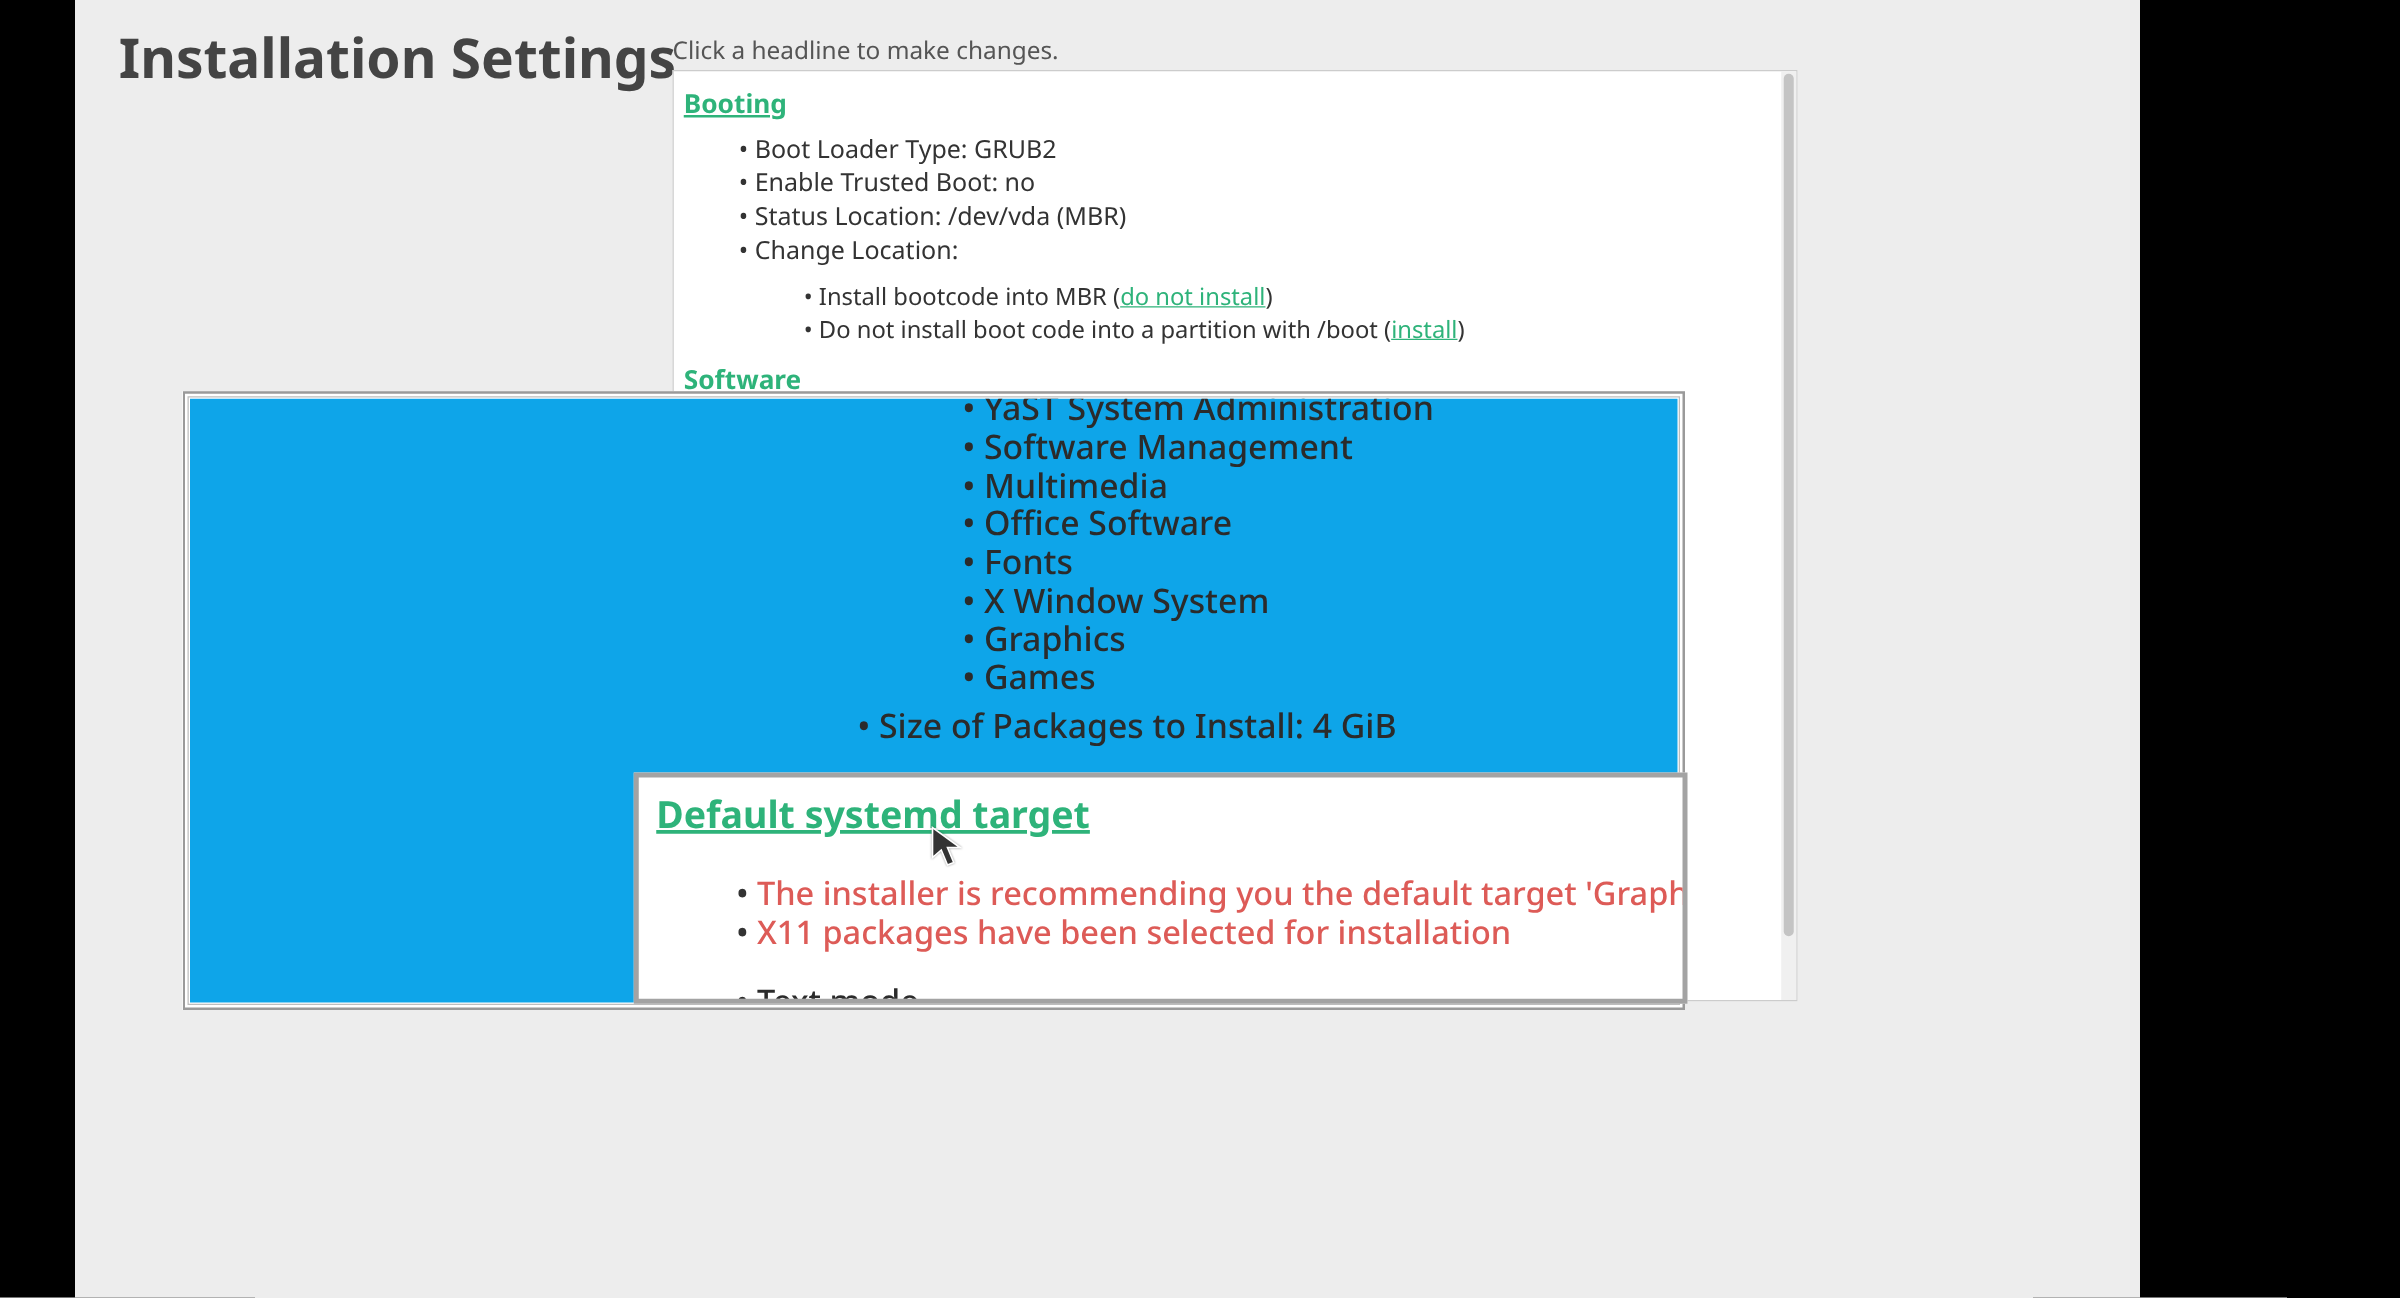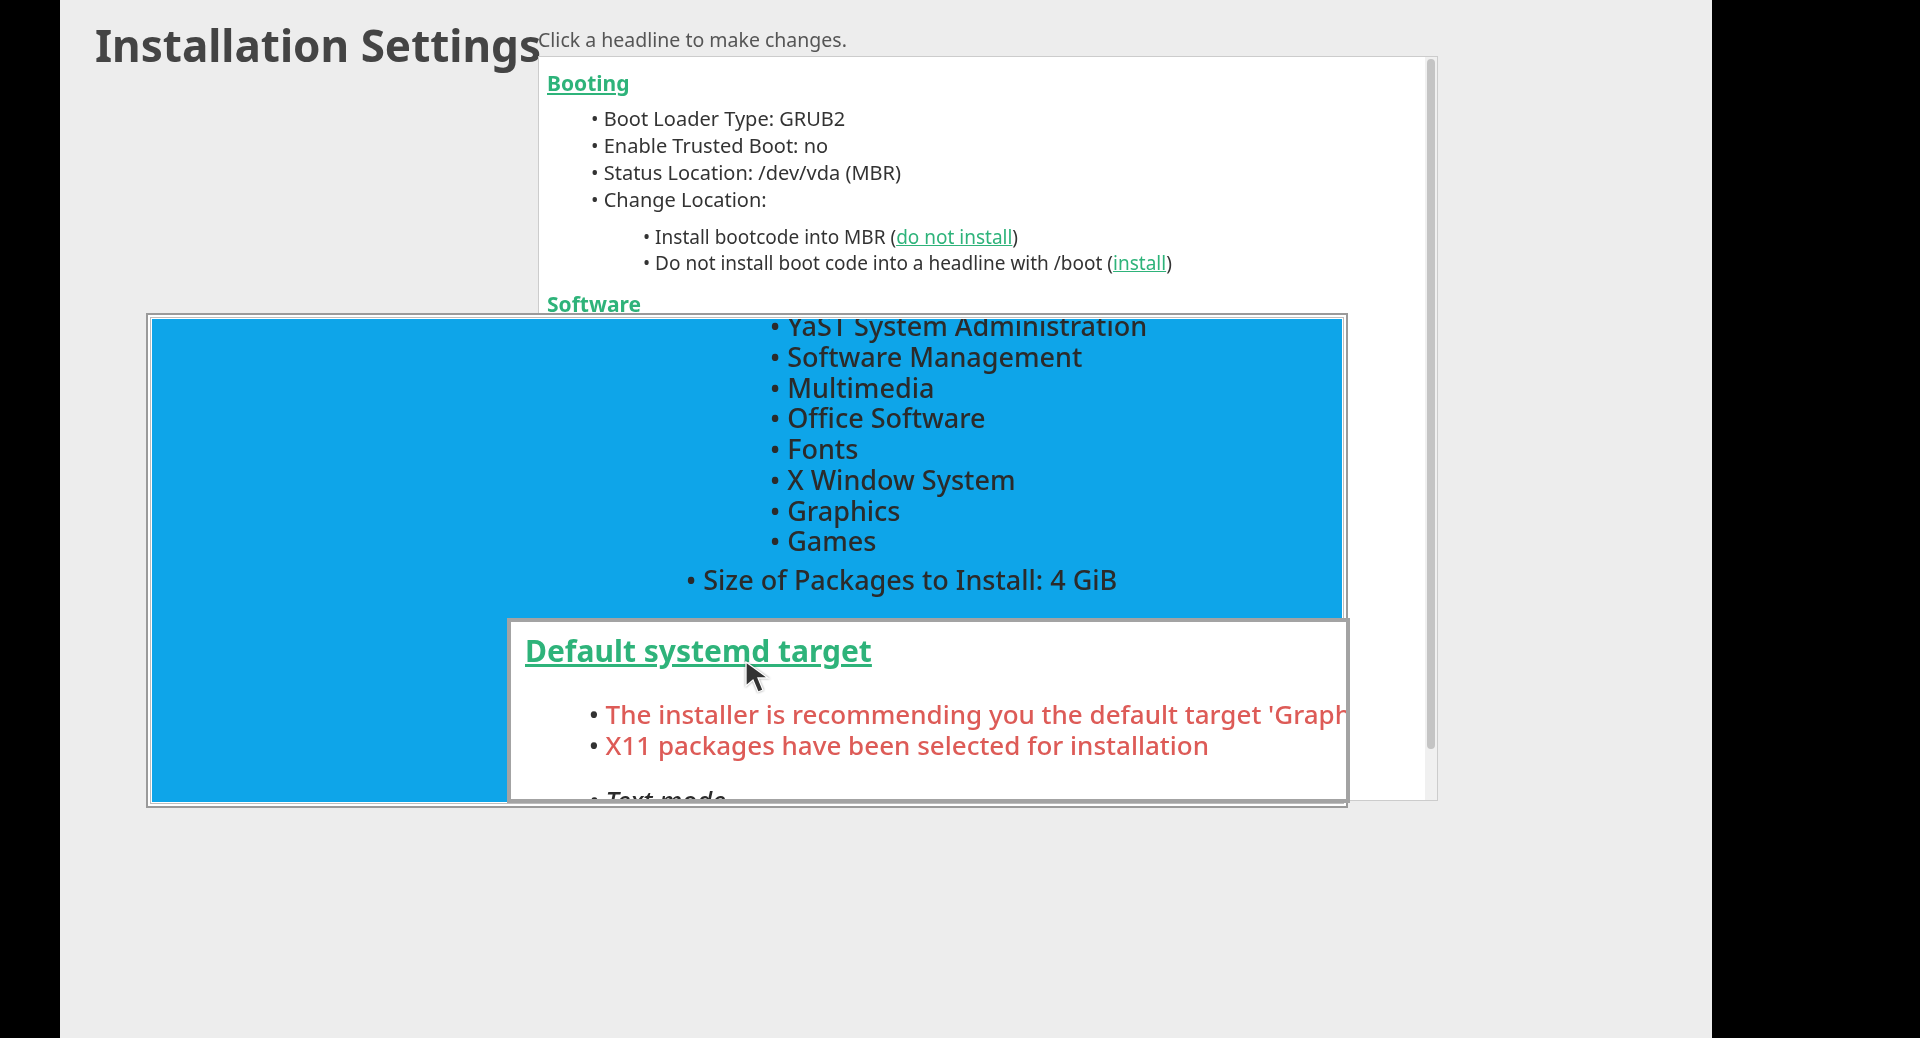--- a/index.html
+++ b/index.html
@@ -165,21 +165,20 @@
     white-space: nowrap;
   }
   .warn-list > li::before { content: "• "; color: #333; }
   .mode-li {
     list-style: none;
     margin-left: 64px;
     margin-top: 22px;
     font-size: 26px;
     font-weight: 500;
     color: #2b2b2b;
-    font-style: italic;
   }
   .mode-li::before { content: "• "; }
 
   
   .cursor {
     position: absolute;
     left: 684px;
     top: 660px;
     width: 28px; height: 36px;
     pointer-events: none;
@@ -202,21 +201,21 @@
         <li>Boot Loader Type: GRUB2</li>
         <li>Enable Trusted Boot: no</li>
         <li>Status Location: /dev/vda (MBR)</li>
         <li>Change Location:</li>
       </ul>
       <ul class="sub">
         <li>
           <span>Install bootcode into MBR (</span><a class="inline">do not install</a><span>)</span>
         </li>
         <li>
-          <span>Do not install boot code into a headline with /boot (</span><a class="inline">install</a><span>)</span>
+          <span>Do not install boot code into a partition with /boot (</span><a class="inline">install</a><span>)</span>
         </li>
       </ul>
 
       <div class="sect-head sw">Software</div>
       <ul class="bullets">
         <li>Product: openSUSE Leap 15.0</li>
       </ul>
 
     </div>
     <div class="summary-scrollbar">

